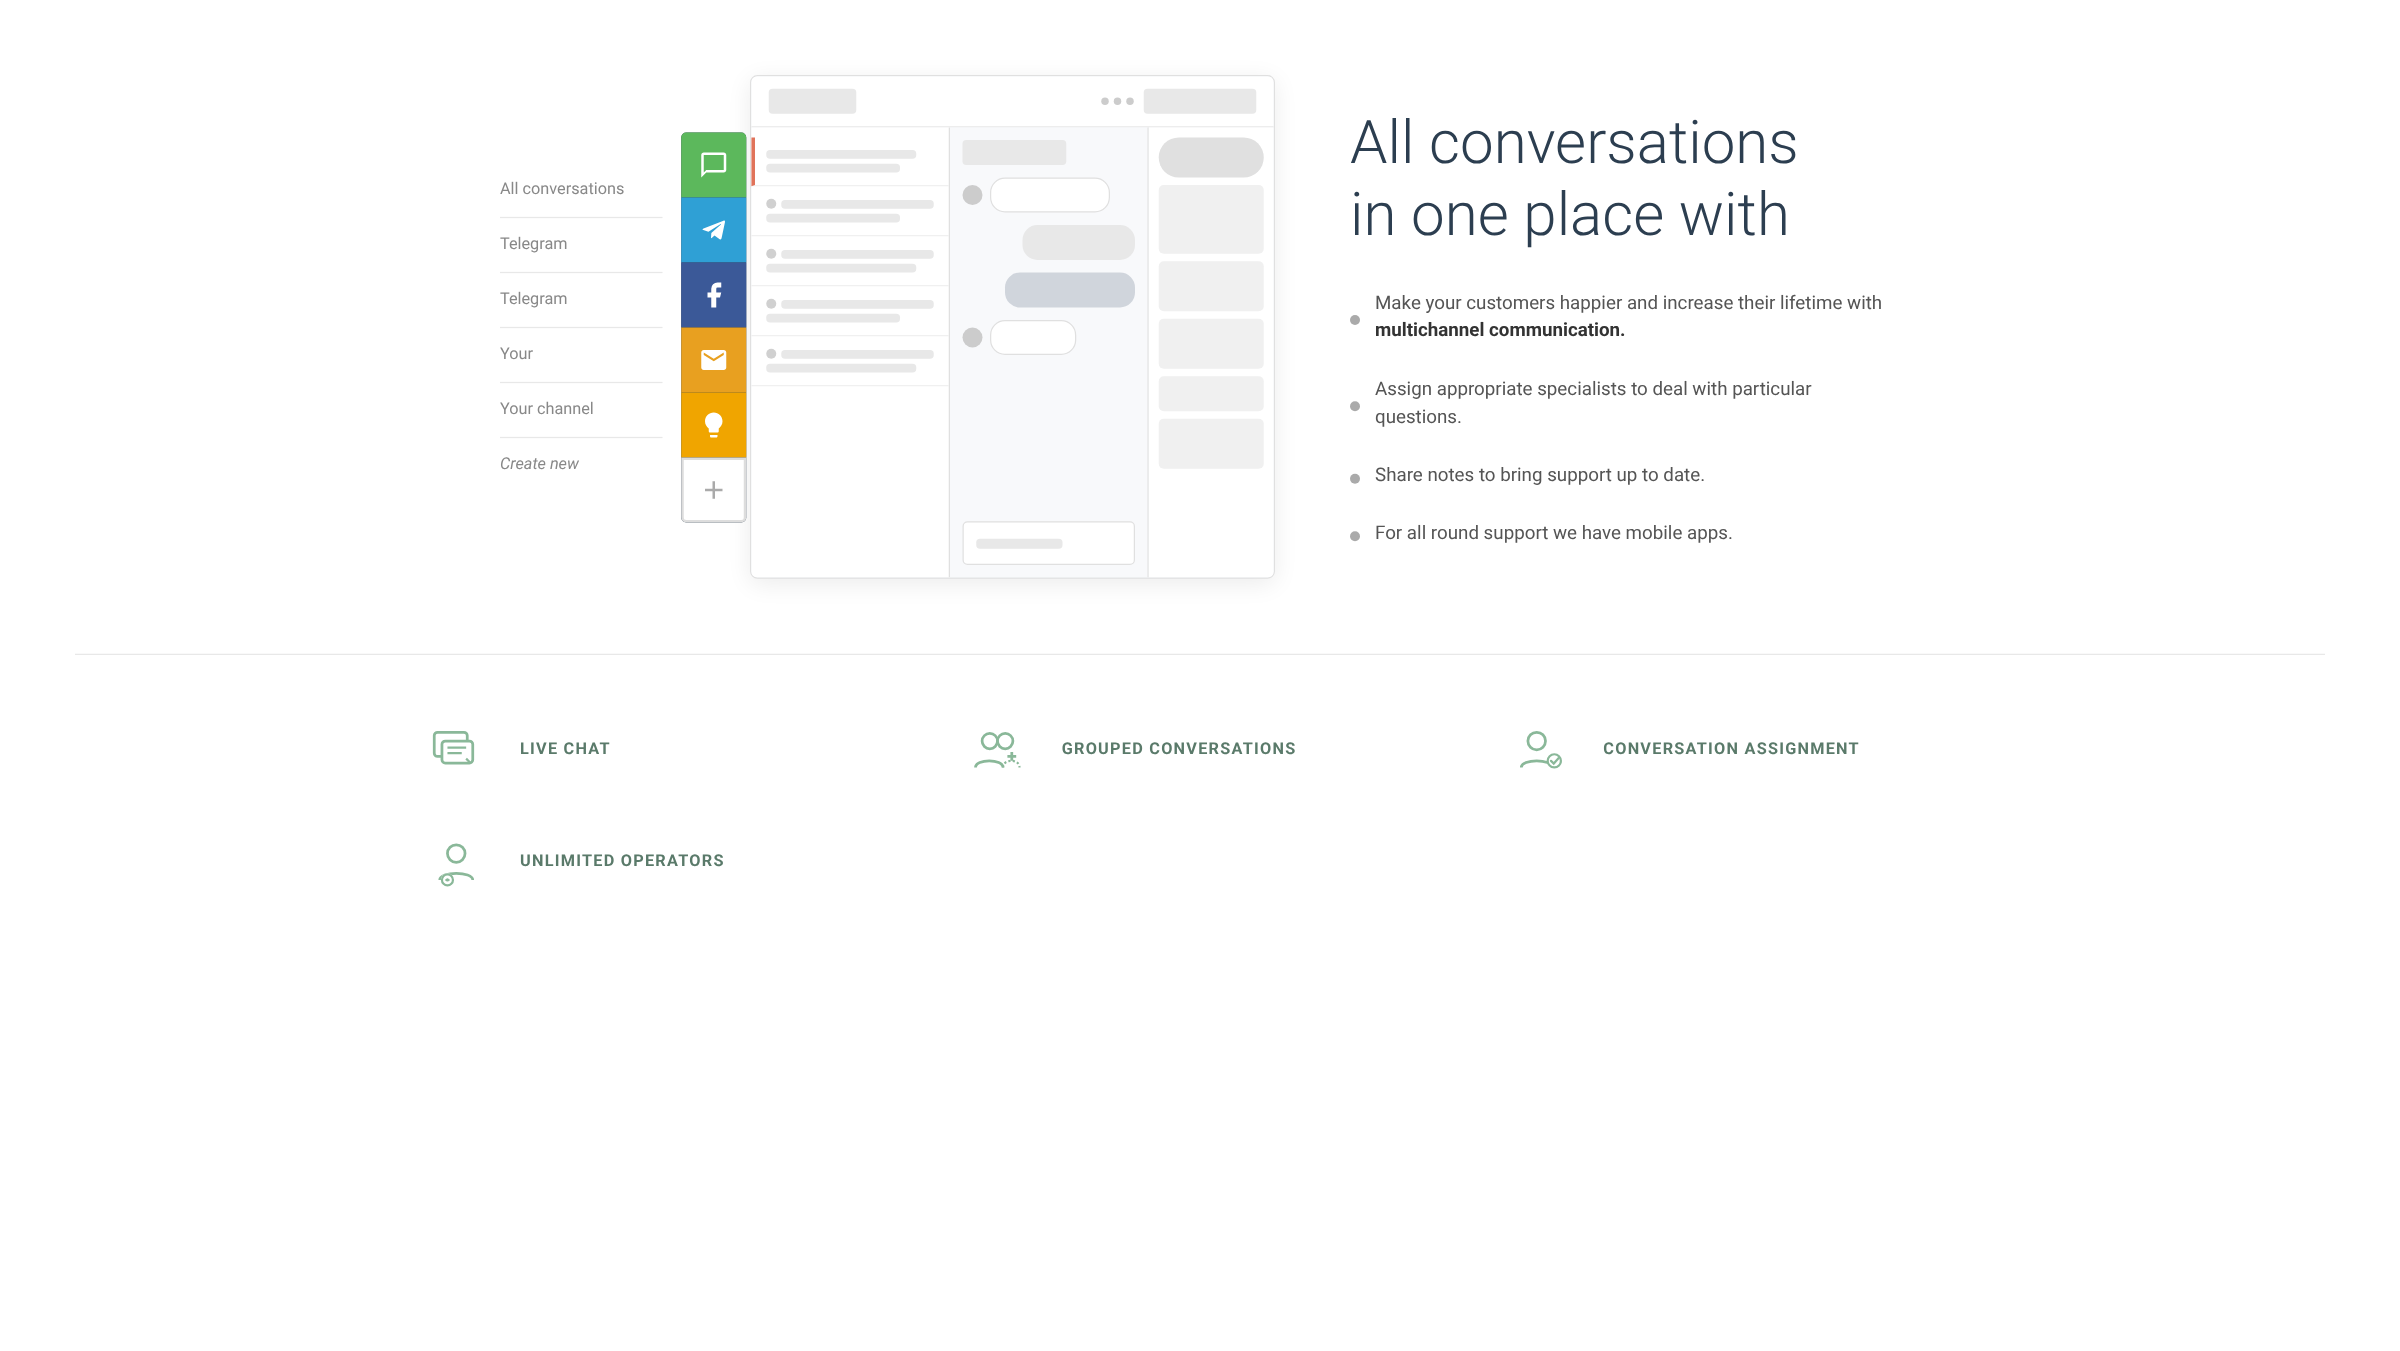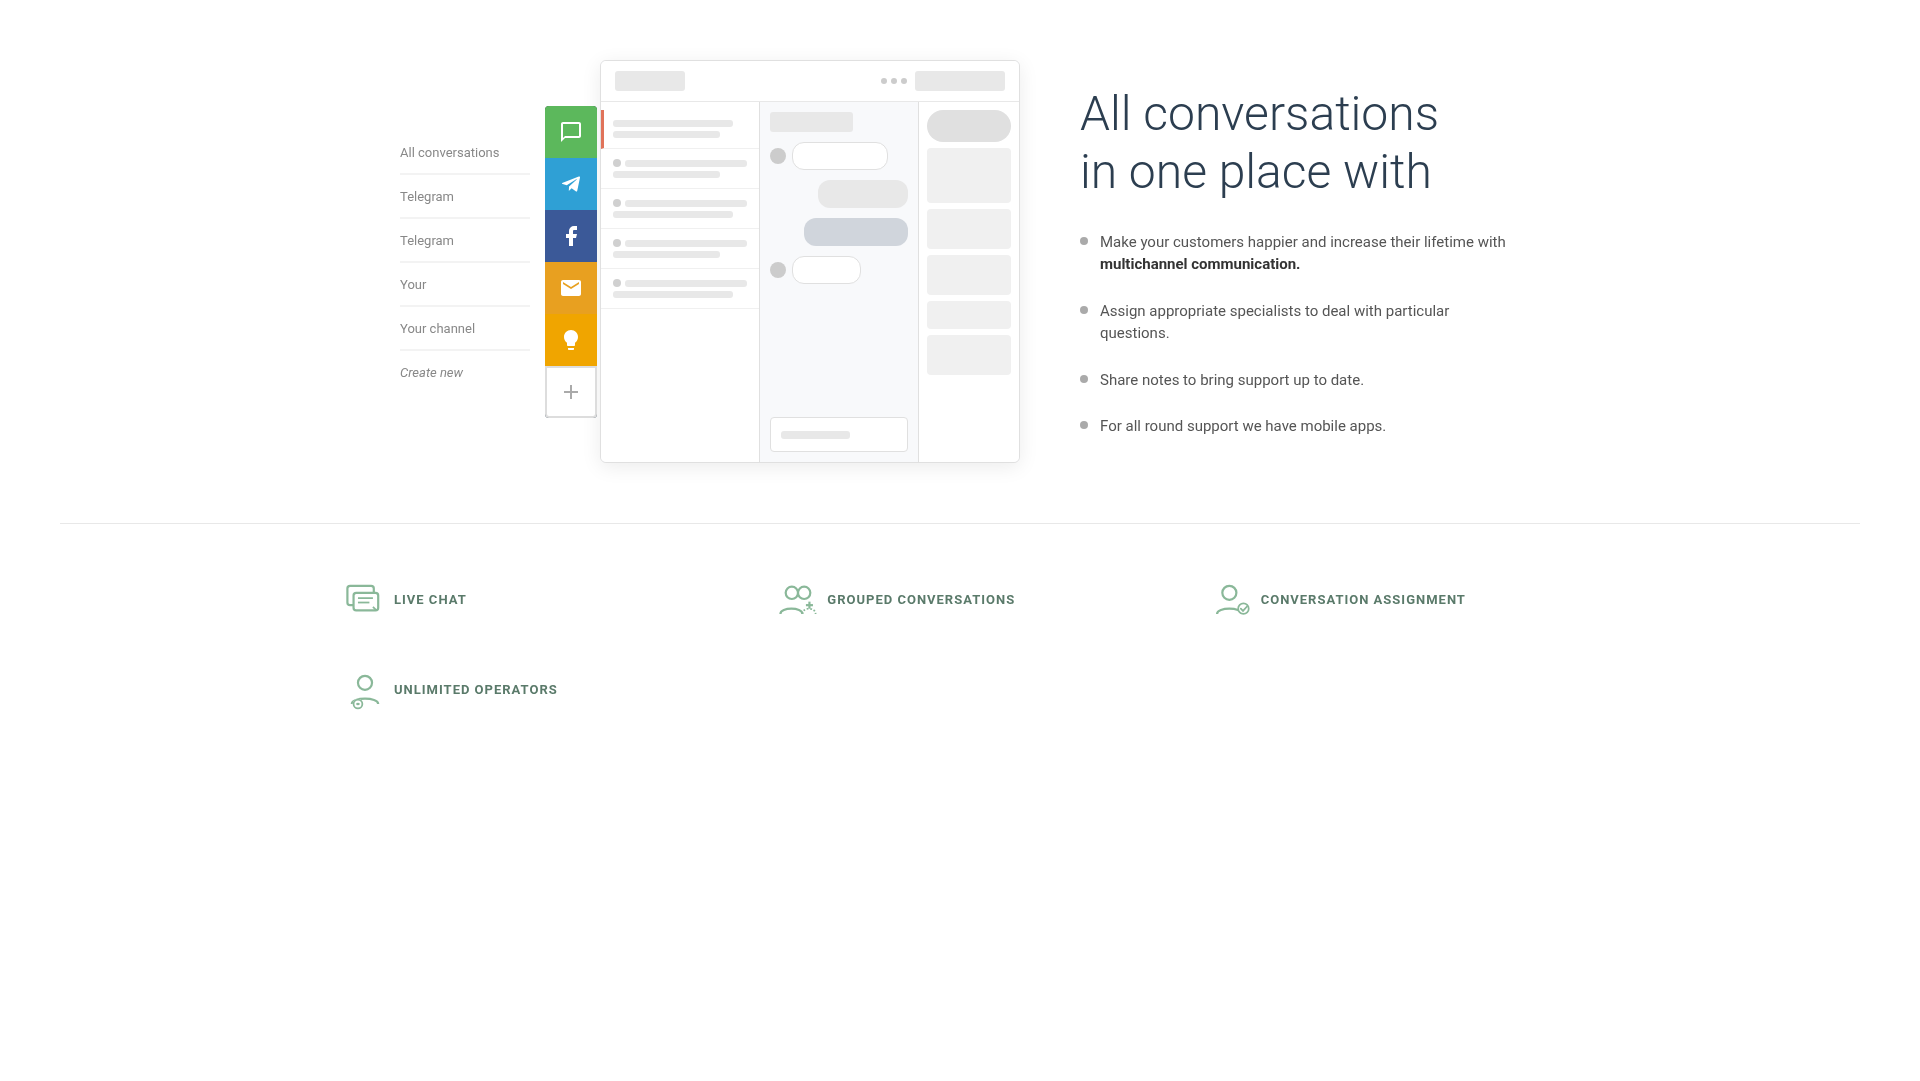--- a/index.html
+++ b/index.html
@@ -268,21 +268,21 @@
 
     .features-list {
       list-style: none;
       display: flex;
       flex-direction: column;
       gap: 24px;
     }
 
     .feature-item {
       display: flex;
-      align-items: flex-start;
+      align-items: center;
       gap: 12px;
       font-size: 15px;
       color: #555;
       line-height: 1.5;
     }
 
     .bullet-dot {
       width: 8px;
       height: 8px;
       border-radius: 50%;
@@ -309,21 +309,21 @@
       display: grid;
       grid-template-columns: repeat(3, 1fr);
       gap: 40px 60px;
       max-width: 1400px;
       margin: 0 auto;
     }
 
     .feature-card {
       display: flex;
       align-items: center;
-      gap: 4px;
+      gap: 26px;
     }
 
     .feature-card-icon {
       width: 50px;
       height: 50px;
       flex-shrink: 0;
       display: flex;
       align-items: center;
       justify-content: center;
     }

